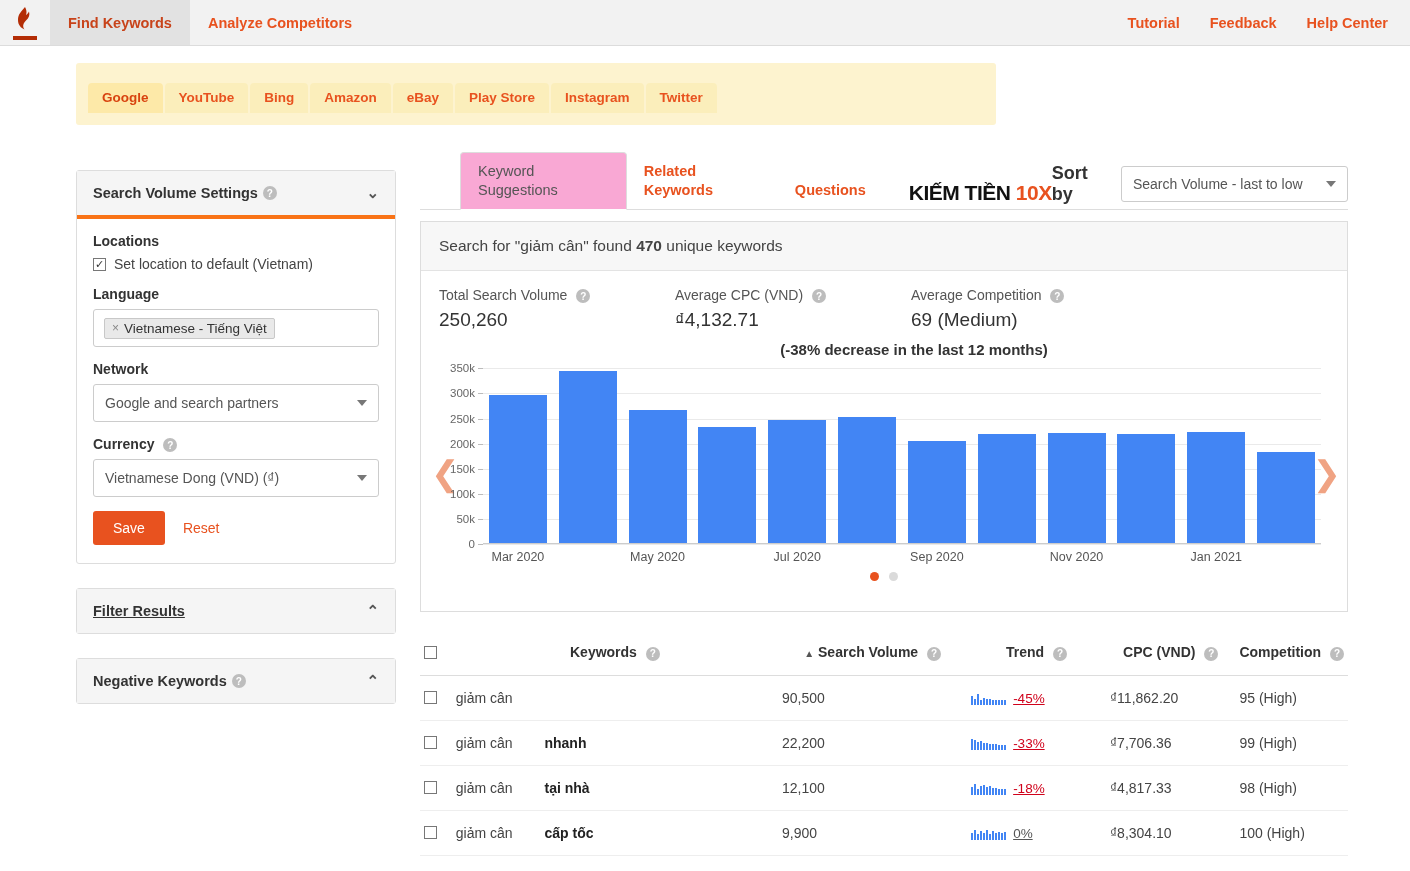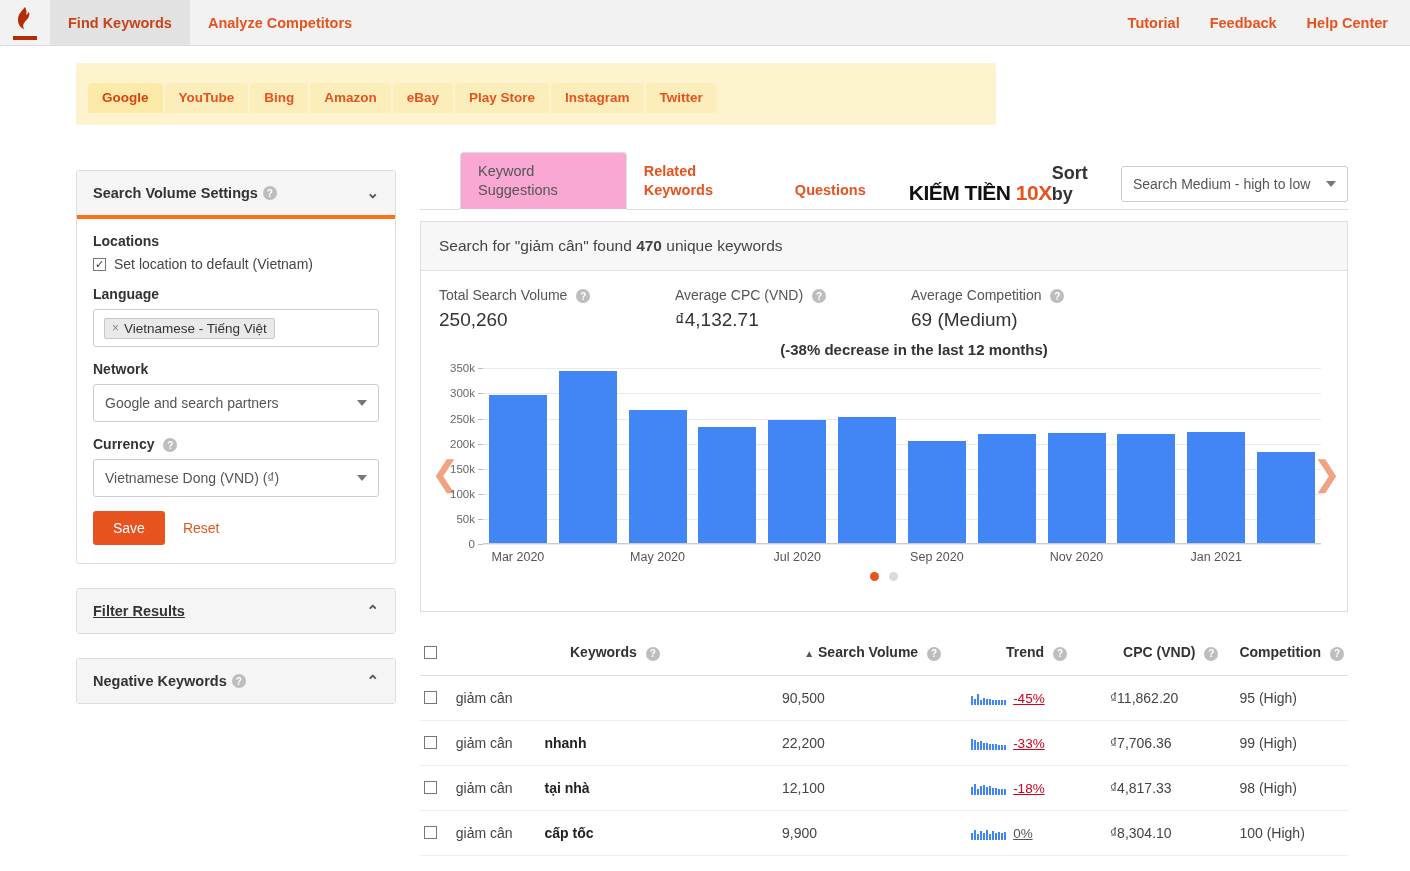--- a/index.html
+++ b/index.html
@@ -322,21 +322,21 @@
       </div>
       <div class="mtab">
         <span>Questions</span>
       </div>
       <div id="watermark">
         <span>KIẾM TIỀN </span><span class="tenx">10X</span>
       </div>
       <div id="sortwrap">
         <span id="sortlabel">Sort by</span>
         <div id="sortsel">
-          <span>Search Medium - high to low</span>
+          <span>Search Volume - last to low</span>
           <span class="caret-down"></span>
         </div>
       </div>
     </div>
 
     <div id="resultcard">
       <div id="found-bar">
         <span>Search for "giảm cân" found </span><b>470</b><span> unique keywords</span>
       </div>
 

